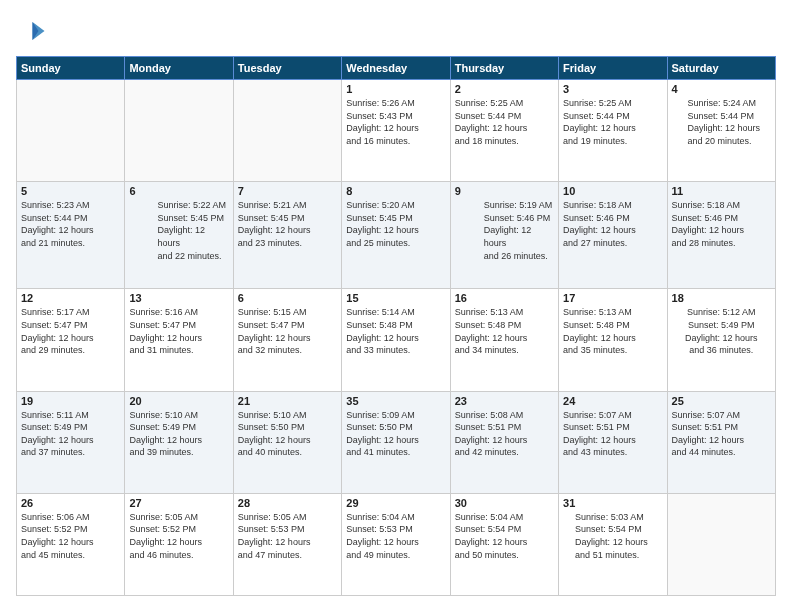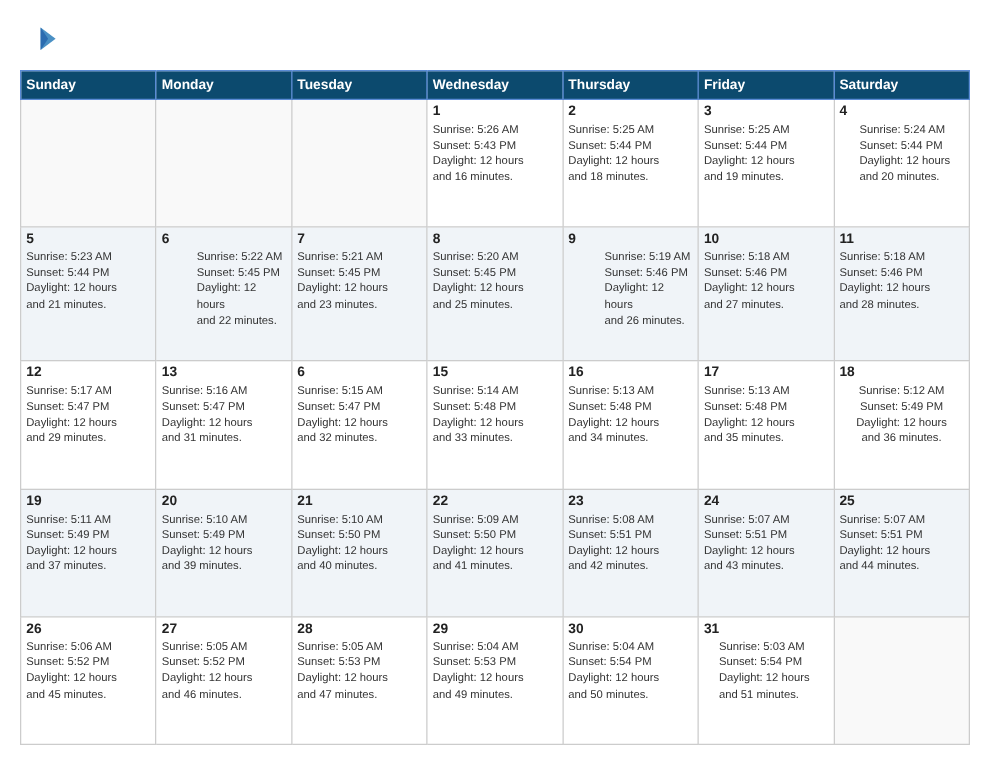--- a/index.html
+++ b/index.html
@@ -281,21 +281,21 @@
 and 39 minutes.</div>
           </td>
           <td>
             <span class="day-number">21</span>
             <div class="day-info" style="white-space: pre-line;">Sunrise: 5:10 AM
 Sunset: 5:50 PM
 Daylight: 12 hours
 and 40 minutes.</div>
           </td>
           <td>
-            <span class="day-number">22</span>
+            <span class="day-number">35</span>
             <div class="day-info" style="white-space: pre-line;">Sunrise: 5:09 AM
 Sunset: 5:50 PM
 Daylight: 12 hours
 and 41 minutes.</div>
           </td>
           <td>
             <span class="day-number">23</span>
             <div class="day-info" style="white-space: pre-line;">Sunrise: 5:08 AM
 Sunset: 5:51 PM
 Daylight: 12 hours

